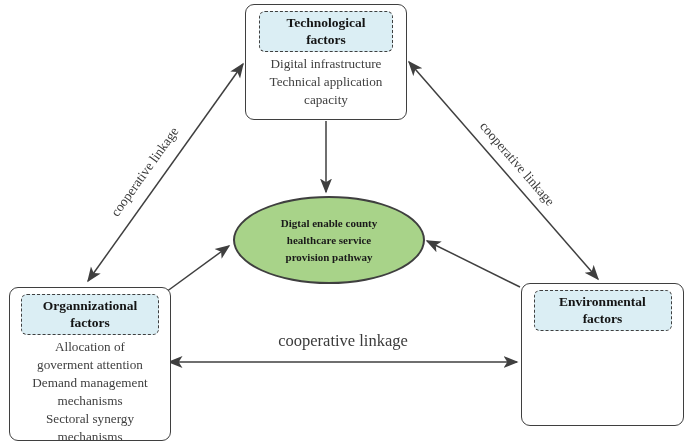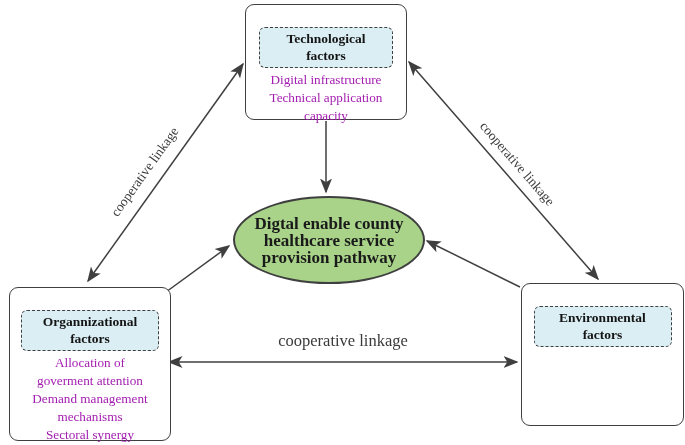--- a/index.html
+++ b/index.html
@@ -3,35 +3,35 @@
 <meta charset="utf-8">
 <style>
   html,body{margin:0;padding:0;background:#fff;}
   #stage{position:relative;width:685px;height:445px;background:#ffffff;overflow:hidden;
          font-family:"Liberation Serif", serif;}
   #edges{position:absolute;left:0;top:0;width:685px;height:445px;}
 
   .node{position:absolute;background:#ffffff;border:1.6px solid #3f3f3f;border-radius:9px;box-sizing:border-box;}
   .node-header{border:1.6px dashed #3f3f3f;border-radius:6px;font-weight:bold;font-size:13.5px;
                line-height:16.5px;text-align:center;padding:3px 2px;white-space:pre-line;color:#141414;
-               margin:22px auto 0;box-sizing:border-box;}
+               margin:6px auto 0;box-sizing:border-box;}
   .node-body{font-size:13.2px;line-height:18px;text-align:center;white-space:pre-line;
-             color:#a21caf;margin-top:3px;}
+             color:#404040;margin-top:3px;}
 
   #node-technological{left:245px;top:4px;width:162px;height:116px;}
   #node-technological .node-header{width:134px;}
   #node-organizational{left:9px;top:287px;width:162px;height:154px;}
   #node-organizational .node-header{width:138px;}
   #node-environmental{left:521px;top:283px;width:163px;height:143px;}
   #node-environmental .node-header{width:138px;}
 
   #node-center{position:absolute;left:233px;top:196px;width:192px;height:88px;
                border:2px solid #3f3f3f;border-radius:50%;box-sizing:border-box;
                display:flex;align-items:center;justify-content:center;}
-  #node-center .ellipse-label{font-weight:bold;font-size:17px;line-height:17px;
+  #node-center .ellipse-label{font-weight:bold;font-size:11px;line-height:17px;
                text-align:center;white-space:pre-line;color:#1a1a1a;}
 
   .edge-label{position:absolute;font-size:13.5px;color:#3a3a3a;white-space:nowrap;}
   #edge-label-left{left:145px;top:172px;transform:translate(-50%,-50%) rotate(-54.5deg);}
   #edge-label-right{left:517px;top:164px;transform:translate(-50%,-50%) rotate(49deg);}
   #edge-label-bottom{left:343px;top:341px;transform:translate(-50%,-50%);font-size:16.5px;}
 </style>
 </head>
 <body>
 

